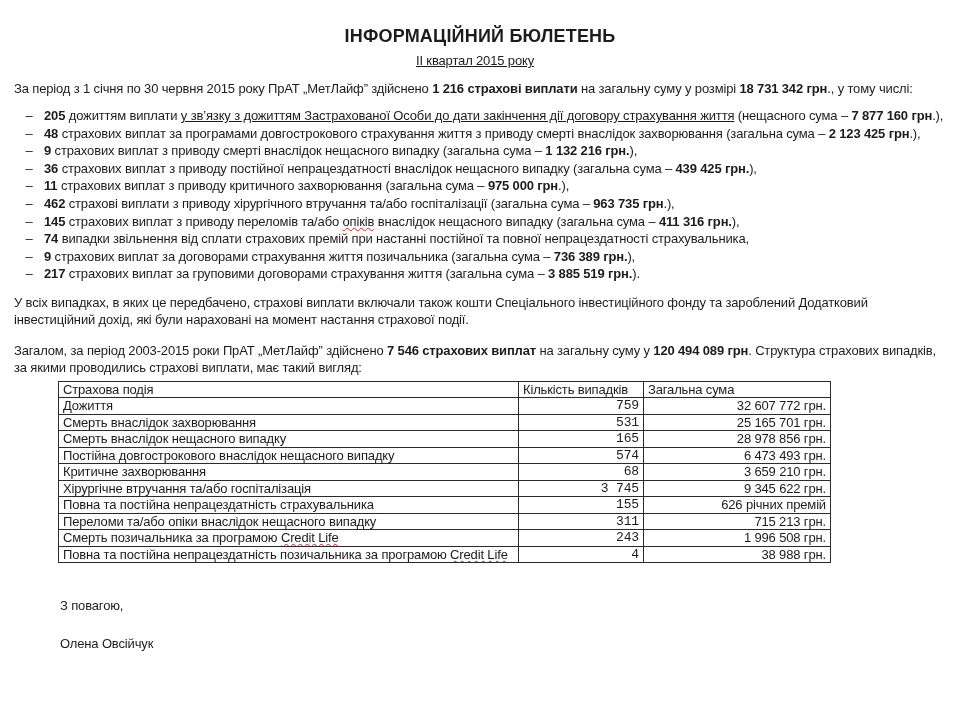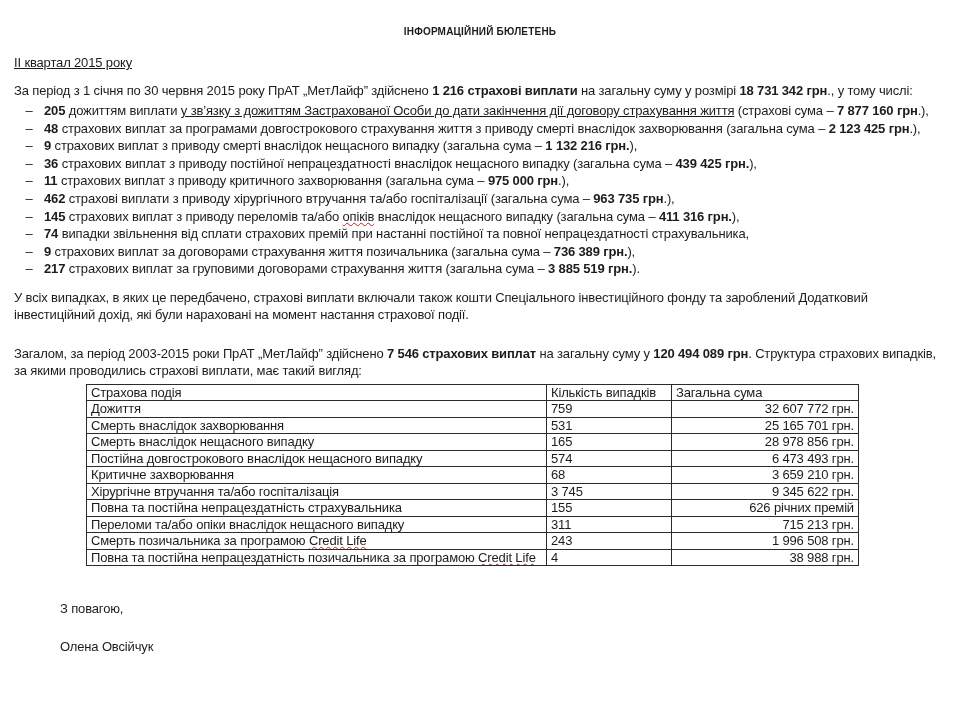--- a/index.html
+++ b/index.html
@@ -11,52 +11,52 @@
     background:#ffffff;
     font-family:"Liberation Sans",sans-serif;
     font-size:13px;
     color:#1c1c1c;
     letter-spacing:-0.15px;
     overflow:hidden;
   }
   .title{
     text-align:center;
     font-weight:bold;
-    font-size:10px;
+    font-size:18px;
     letter-spacing:0.2px;
     margin:0 0 2px 0;
   }
-  .period-row{text-align:left;padding-right:10px;margin:18px 0 12px 0;}
+  .period-row{text-align:center;padding-right:10px;margin:6px 0 12px 0;}
   .period{text-decoration:underline;}
   p{margin:0;line-height:17px;}
-  .intro{margin-bottom:3px;}
+  .intro{margin-bottom:10px;}
   .b{font-weight:bold;}
   .u{text-decoration:underline;}
   .sq{text-decoration:underline;text-decoration-style:wavy;text-decoration-color:#c22020;text-decoration-thickness:1px;}
   .list{margin:2px 0 11px 0;}
   .bullet{display:flex;line-height:17.6px;}
   .dash{flex:0 0 30px;text-align:center;}
   .btext{flex:1 1 auto;}
-  .para{margin-bottom:22px;}
+  .para{margin-bottom:14px;}
   table.claims{
     border-collapse:collapse;
-    margin:5px 0 0 72px;
+    margin:5px 0 0 44px;
     width:772px;
     table-layout:fixed;
   }
   table.claims th,table.claims td{
     border:1px solid #2b2b2b;
     padding:0 4px;
     line-height:15.5px;
     font-weight:normal;
     text-align:left;
     vertical-align:top;
     overflow:hidden;
   }
-  table.claims .cnt{text-align:left;}
+  table.claims .cnt{text-align:right;font-family:Liberation Mono, monospace;}
   table.claims .sum{text-align:right;}
   .after-table{margin-top:17px;}
   .regards{margin:34px 0 0 46px;}
   .sig{margin:21px 0 0 46px;line-height:17px;}
 </style>
 </head>
 <body>
 
 <div class="page">
 
@@ -64,21 +64,21 @@
 
   <div class="period-row">
     <span class="period">ІІ квартал 2015  року</span>
   </div>
 
   <p class="intro"><span>За період з 1 січня по 30 червня 2015 року ПрАТ „МетЛайф” здійснено </span><span class="b">1 216 страхові виплати</span><span> на загальну суму у  розмірі </span><span class="b">18 731 342 грн</span><span>., у тому числі:</span></p>
 
   <div class="list">
       <div class="bullet">
         <span class="dash">–</span>
-        <span class="btext"><span class="b">205</span><span> дожиттям виплати </span><span class="u">у зв’язку з дожиттям Застрахованої Особи до дати закінчення дії договору страхування життя</span><span> (страхові сума – </span><span class="b">7 877 160 грн</span><span>.),</span></span>
+        <span class="btext"><span class="b">205</span><span> дожиттям виплати </span><span class="u">у зв’язку з дожиттям Застрахованої Особи до дати закінчення дії договору страхування життя</span><span> (нещасного сума – </span><span class="b">7 877 160 грн</span><span>.),</span></span>
       </div>
       <div class="bullet">
         <span class="dash">–</span>
         <span class="btext"><span class="b">48</span><span> страхових виплат за програмами довгострокового страхування життя з приводу смерті внаслідок захворювання (загальна сума – </span><span class="b">2 123 425 грн</span><span>.),</span></span>
       </div>
       <div class="bullet">
         <span class="dash">–</span>
         <span class="btext"><span class="b">9</span><span> страхових виплат з приводу смерті внаслідок нещасного випадку (загальна сума – </span><span class="b">1 132 216 грн.</span><span>),</span></span>
       </div>
       <div class="bullet">

